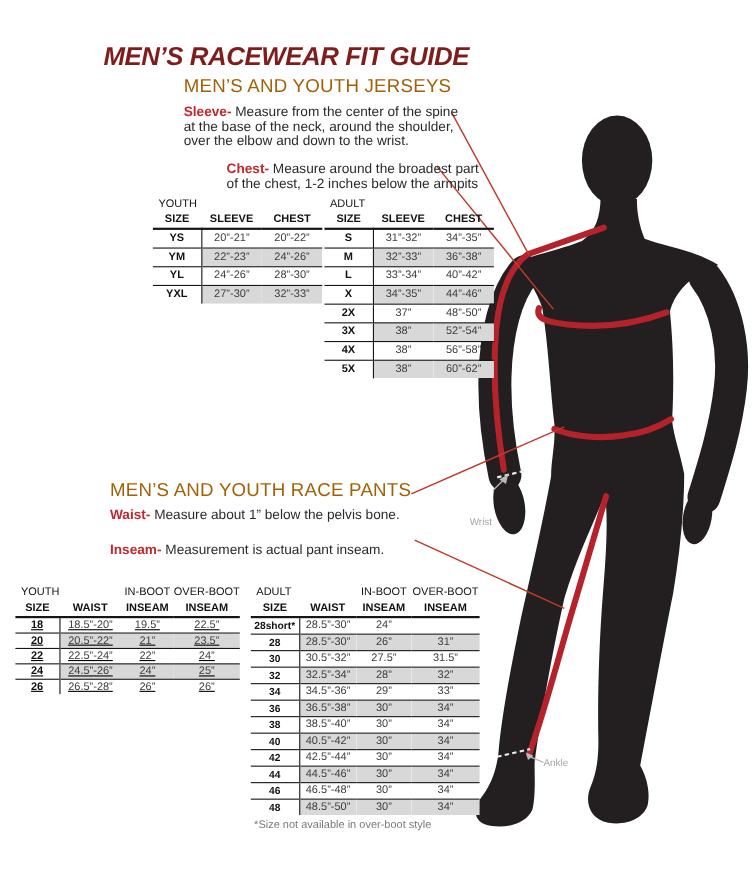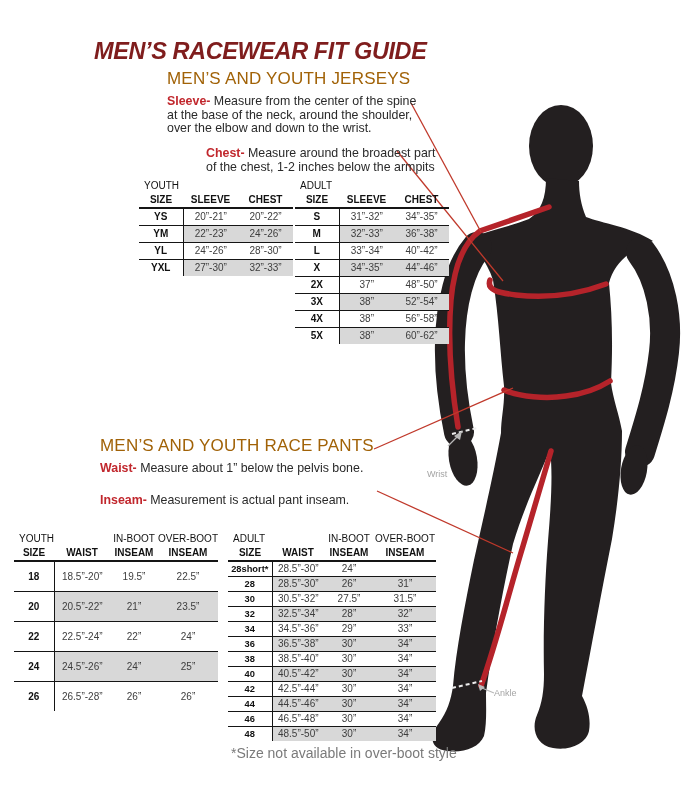--- a/index.html
+++ b/index.html
@@ -33,29 +33,29 @@
   .fit tbody tr + tr{border-top:1.3px solid #151515;}
   .fit tbody tr:nth-child(even) td{background:#d8d8d8;}
   .fit tbody td{color:#3d3d3d;}
 
   .t-yjersey{left:139px;top:179px;}
   .t-ajersey{left:295px;top:179px;}
   .t-ypants{left:14px;top:532px;}
   .t-apants{left:228px;top:532px;}
   .jersey tbody tr{height:17px;}
   .jersey col.c1{width:44px;} .jersey col.c2{width:55px;} .jersey col.c3{width:55px;}
-  .ypants tbody tr{height:30px;}
+  .ypants tbody tr{height:14px;text-decoration:underline;}
   .ypants col.c1{width:40px;} .ypants col.c2{width:56px;}
   .ypants col.c3{width:48px;} .ypants col.c4{width:60px;}
   .apants tbody tr{height:15px;}
   .apants col.c1{width:44px;} .apants col.c2{width:52px;}
   .apants col.c3{width:50px;} .apants col.c4{width:62px;}
   .apants tbody th{font-size:9.3px;}
 
-  .footnote{left:231px;top:745px;font-size:14px;color:#7a7a7a;white-space:nowrap;}
+  .footnote{left:231px;top:745px;font-size:10px;color:#7a7a7a;white-space:nowrap;}
   .body-label{font-size:9px;color:#a5a5a5;white-space:nowrap;z-index:3;}
   .l-wrist{left:427px;top:429px;margin-top:40px;}
   .l-ankle{left:494px;top:688px;}
 </style>
 </head>
 <body>
 
 <div id="canvas">
 
   <svg id="figure-svg" width="686" height="800" viewBox="0 0 686 800">

